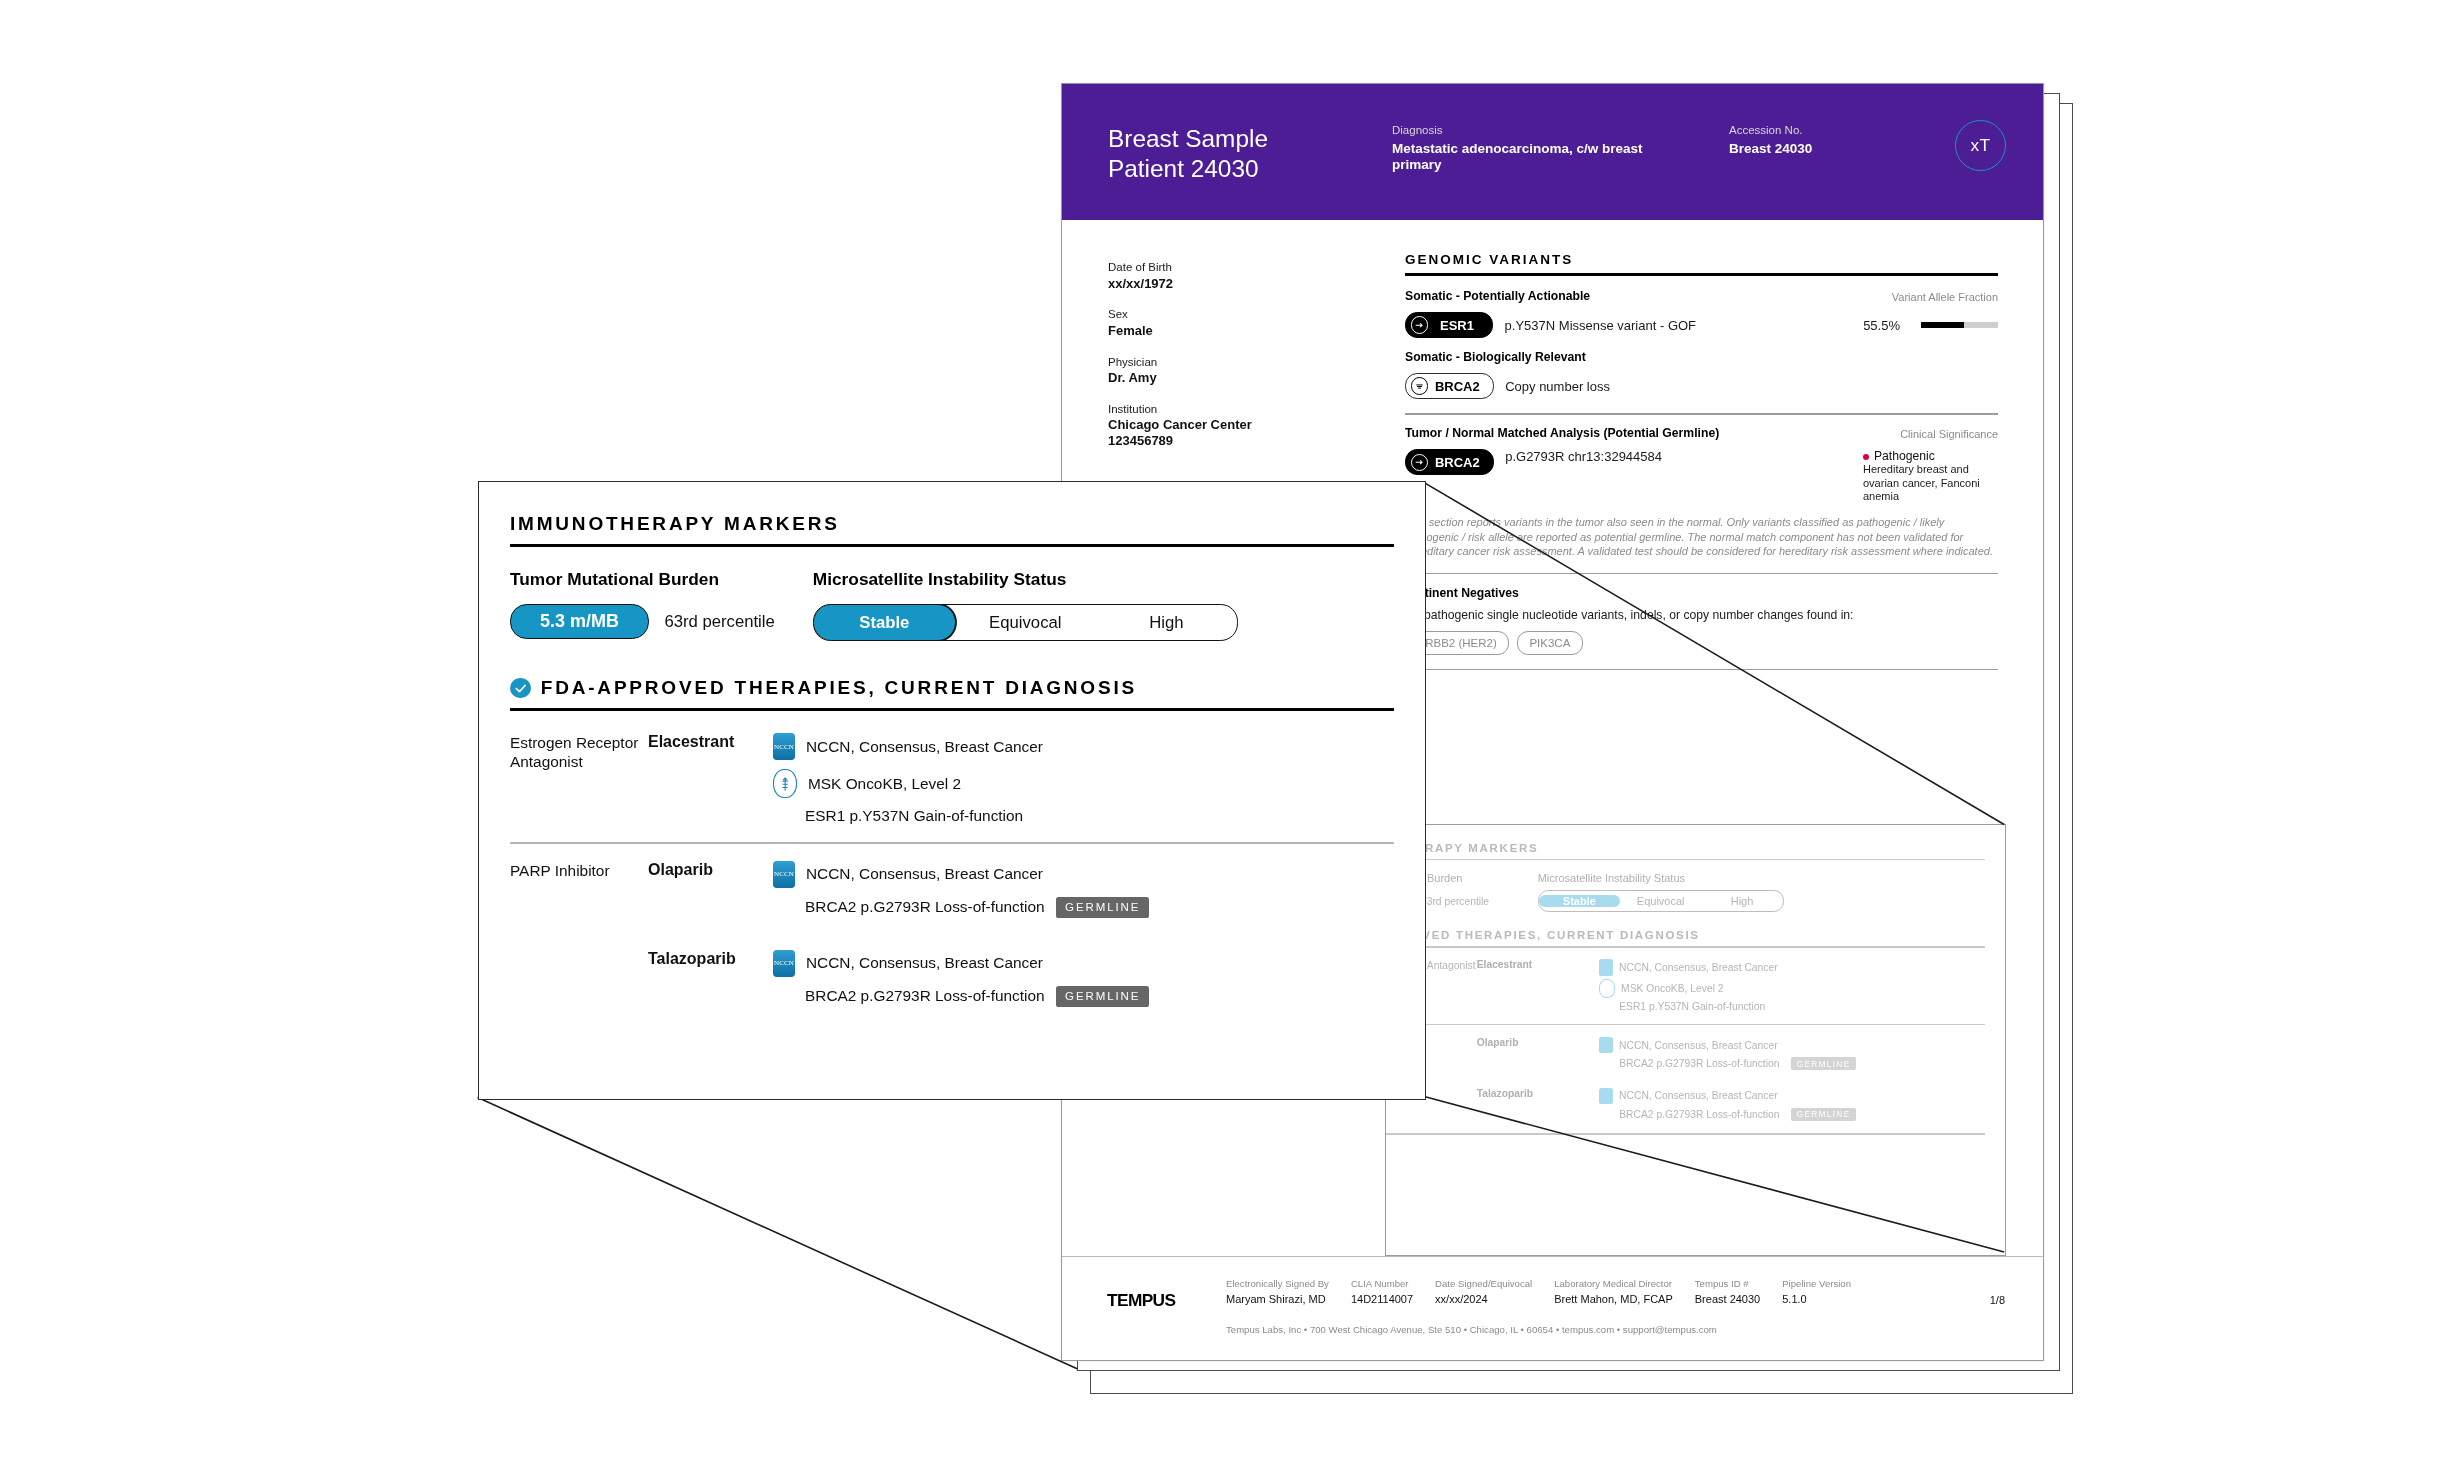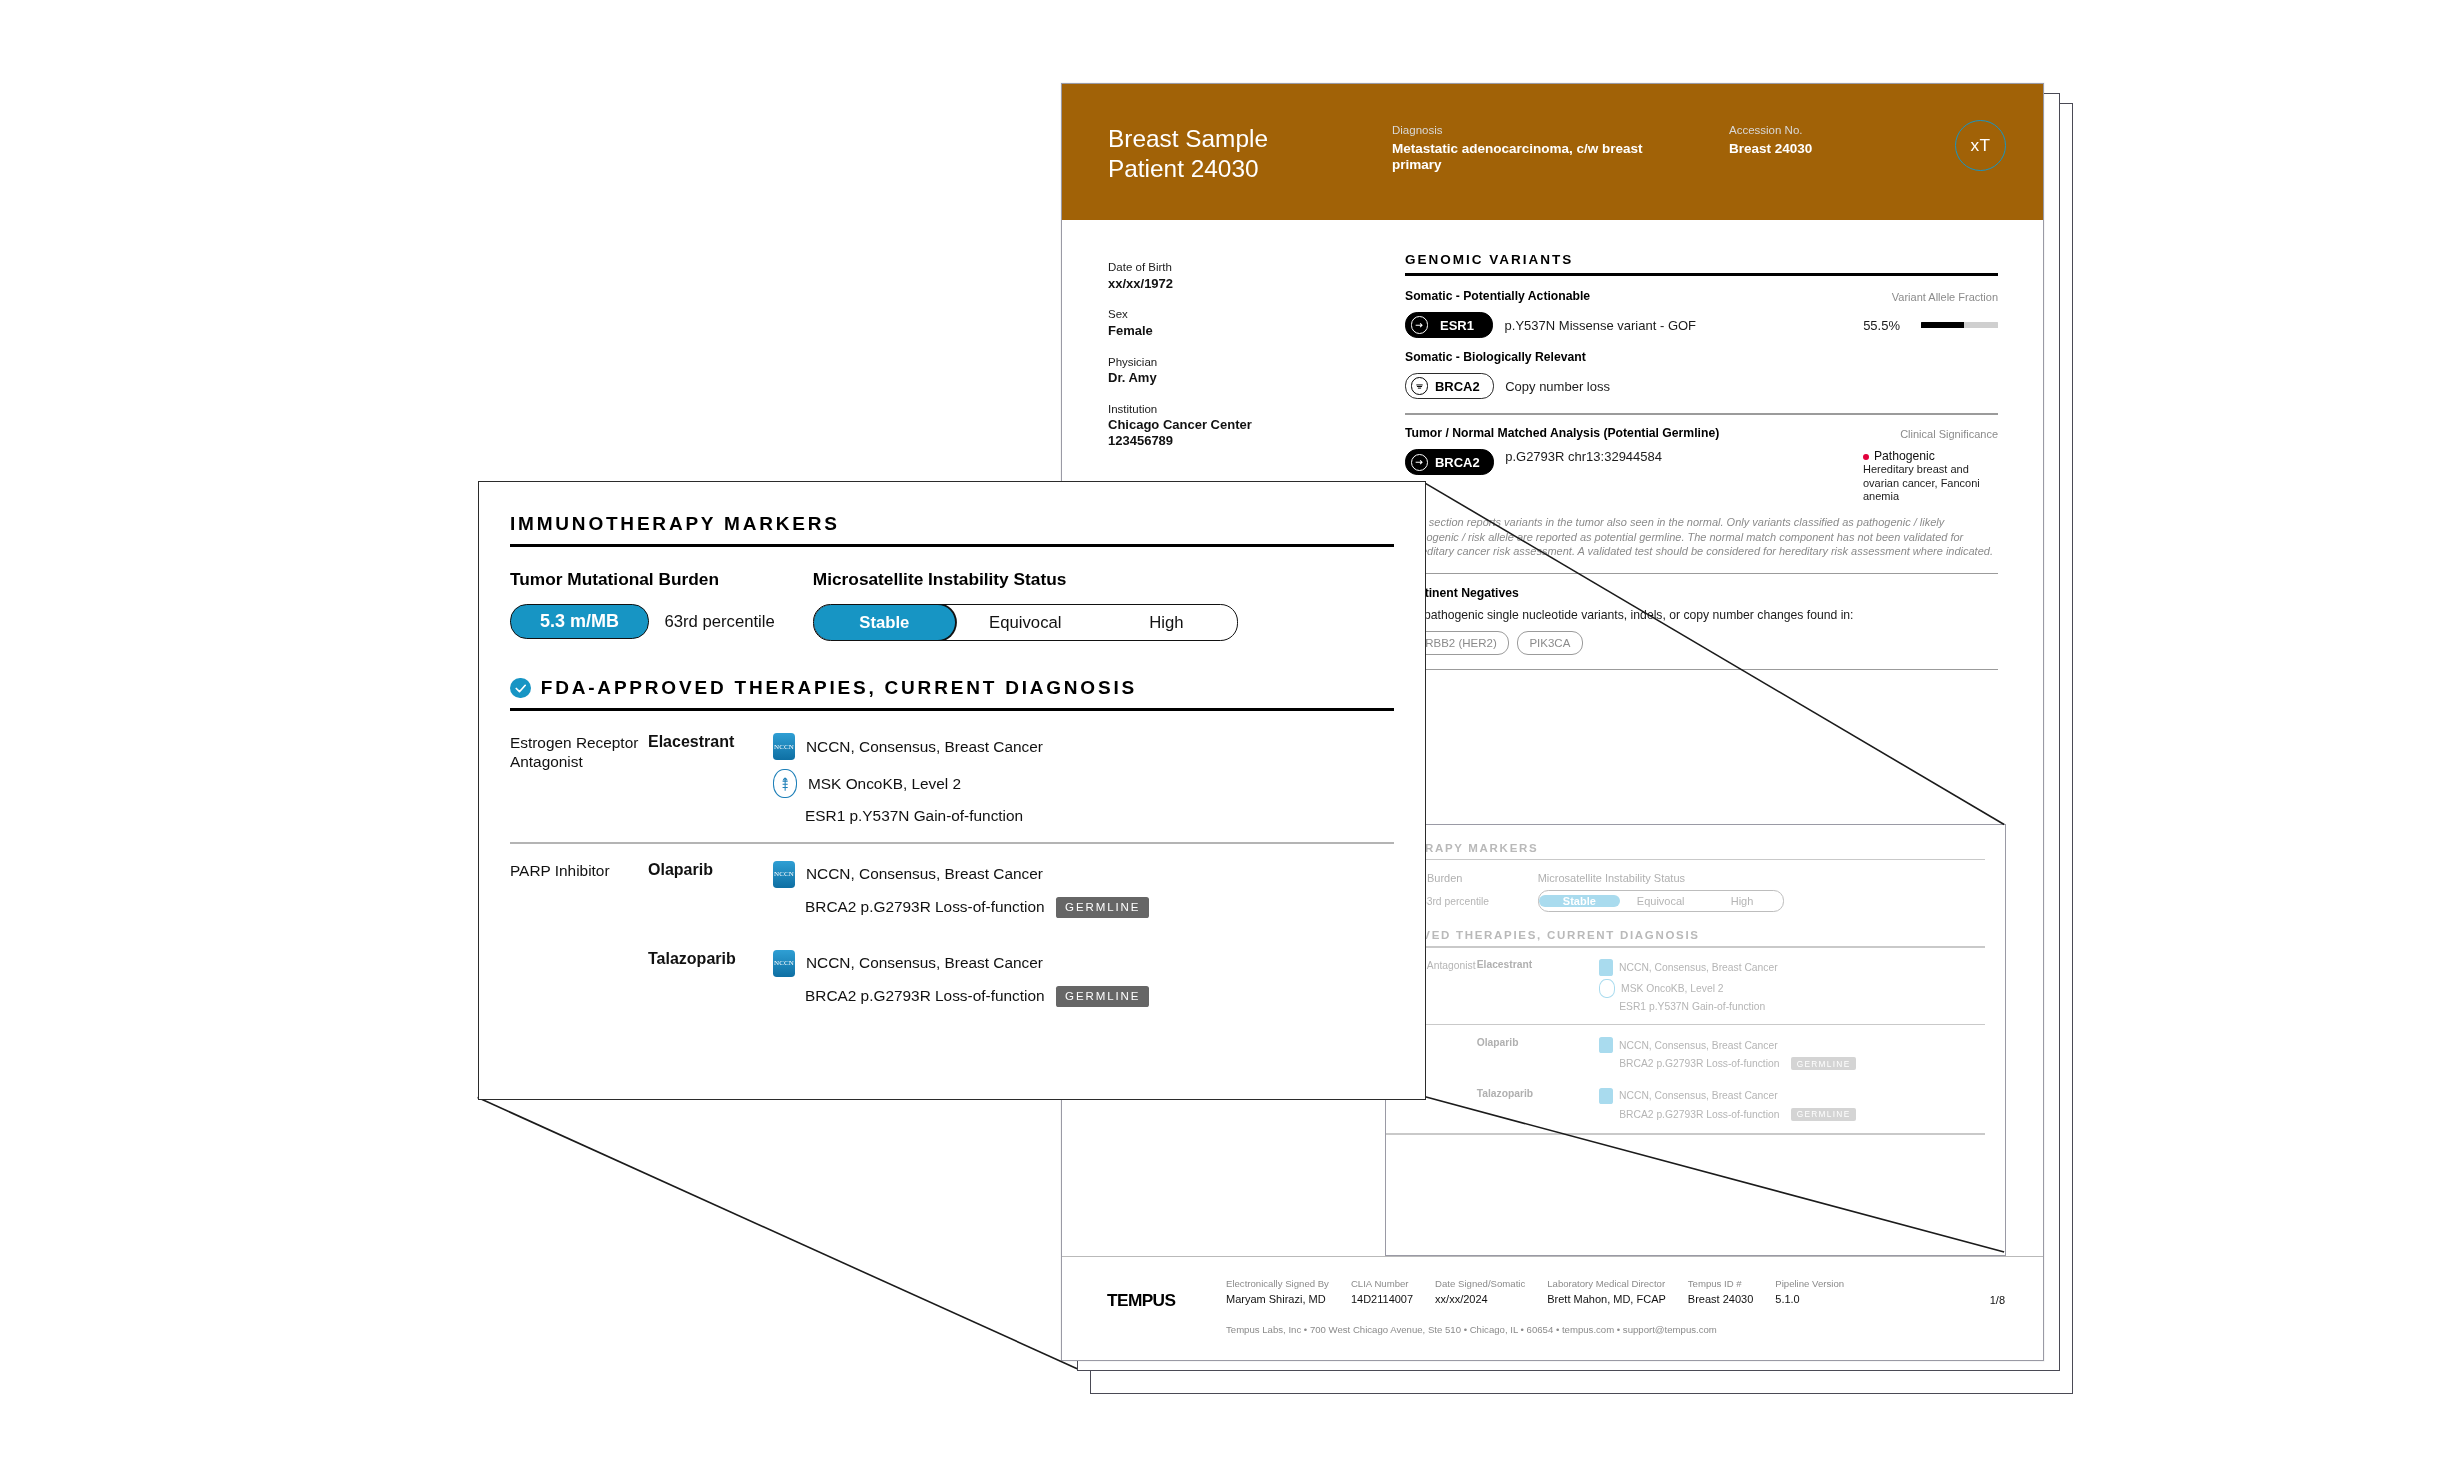--- a/index.html
+++ b/index.html
@@ -9,21 +9,21 @@
   
   .sheet{position:absolute;background:#fff;border:1.3px solid #4a4a55;}
   #sheet-back-2{left:1090px;top:103px;width:981px;height:1289px;}
   #sheet-back-1{left:1077px;top:93px;width:981px;height:1276px;}
 
   
   #report-page{position:absolute;left:1061px;top:83px;width:981px;height:1276px;
        background:#fff;border:0.6px solid #9a9aa5;box-shadow:0 0 0 0.6px rgba(0,0,0,.06);}
 
   
-  .report-header{position:absolute;left:0;top:0;width:100%;height:136px;background:#a16207;color:#fff;}
+  .report-header{position:absolute;left:0;top:0;width:100%;height:136px;background:#4c1d95;color:#fff;}
   .rh-title{position:absolute;left:46px;top:40px;font-size:24.4px;line-height:29.5px;font-weight:400;color:#fff;}
   .rh-field{position:absolute;color:#fff;}
   .rh-label{font-size:11.5px;color:#d8d8d8;font-weight:400;display:block;margin-bottom:4.5px;}
   .rh-value{font-size:13.5px;font-weight:700;display:block;line-height:16.7px;}
   #hdr-diagnosis{left:330px;top:40px;width:269px;}
   #hdr-accession{left:667px;top:40px;width:160px;}
   .xt-badge{position:absolute;right:37px;top:36px;width:49px;height:49px;border-radius:50%;
        border:1.9px solid #1795C4;display:flex;align-items:center;justify-content:center;
        font-size:17.3px;color:#fff;letter-spacing:0.3px;}
 
@@ -273,21 +273,21 @@
     <div class="foot-fields">
       <span class="ff">
         <span class="ff-label">Electronically Signed By</span>
         <span class="ff-value">Maryam Shirazi, MD</span>
       </span>
       <span class="ff">
         <span class="ff-label">CLIA Number</span>
         <span class="ff-value">14D2114007</span>
       </span>
       <span class="ff">
-        <span class="ff-label">Date Signed/Somatic</span>
+        <span class="ff-label">Date Signed/Equivocal</span>
         <span class="ff-value">xx/xx/2024</span>
       </span>
       <span class="ff">
         <span class="ff-label">Laboratory Medical Director</span>
         <span class="ff-value">Brett Mahon, MD, FCAP</span>
       </span>
       <span class="ff">
         <span class="ff-label">Tempus ID #</span>
         <span class="ff-value">Breast 24030</span>
       </span>

